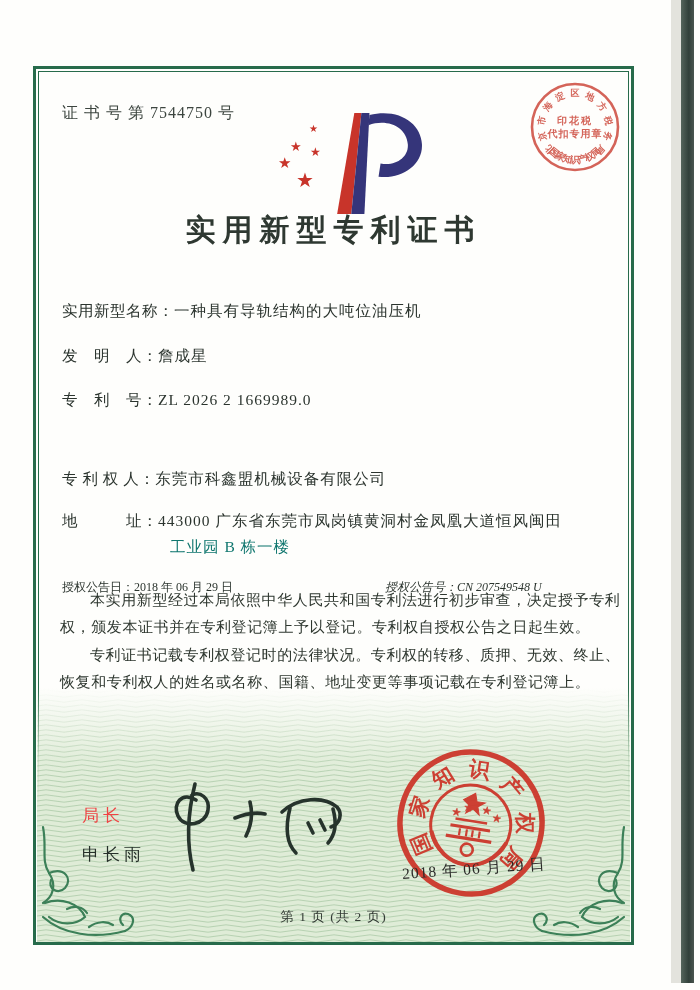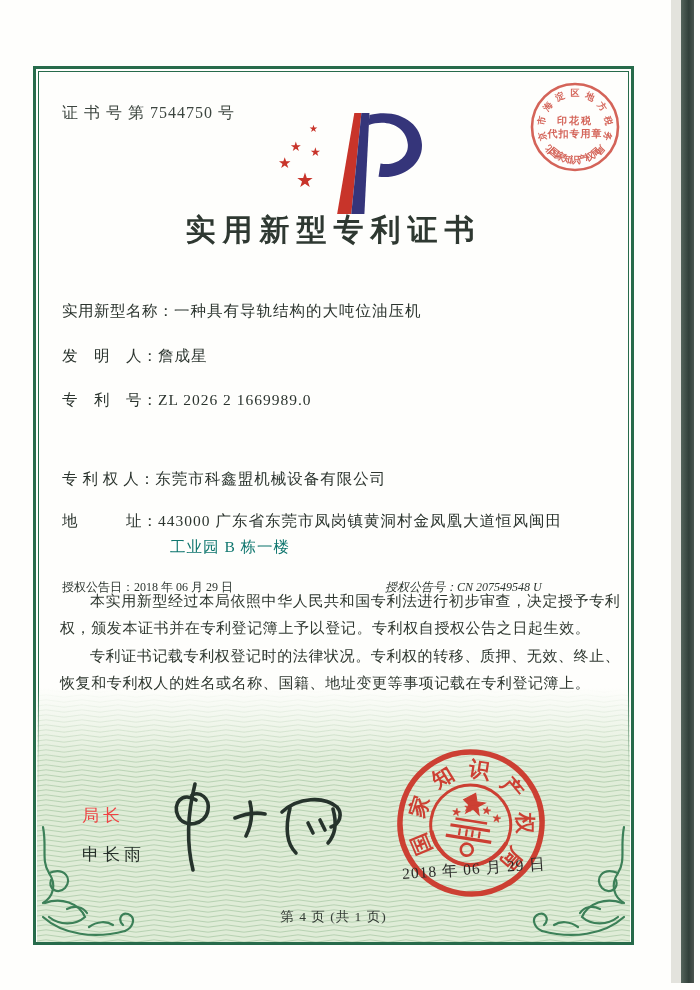--- a/index.html
+++ b/index.html
@@ -35,21 +35,21 @@
 
   .field-row { position:absolute; left:62px; width:560px; font-size:15.5px; color:#2b342e; }
   .field-row .flabel { letter-spacing:0.5px; }
   .field-row .fvalue { letter-spacing:1px; }
   .addr2 { position:absolute; left:170px; top:537px; font-size:15.5px; color:#0f766e; letter-spacing:1px; }
   .grant-row { position:absolute; left:62px; top:560px; width:560px; font-size:12px; color:#2b342e;margin-top:19px; }
   .grant-right { position:absolute; left:323px; top:0;font-style:italic; }
 
   .paragraphs { position:absolute; left:60px; top:588px; width:566px; font-size:15px;
     color:#2e372f; line-height:27.4px; letter-spacing:0.6px; }
-  .paragraphs p { text-indent:2em; }
+  .paragraphs p { text-indent:2em;font-family:Liberation Mono, monospace; }
 
   .sig-role { position:absolute; left:82px; top:804px; font-size:17px; color:#ef4444; letter-spacing:4px; }
   .sig-name { position:absolute; left:82px; top:843px; font-size:17px; color:#26302a; letter-spacing:4px; }
   .sig-hand { position:absolute; left:162px; top:778px; }
 
   .seal { position:absolute; left:391px; top:743px; width:160px; height:160px; opacity:.92; }
   .seal-date { position:absolute; left:402px; top:858px; width:170px; font-size:15.5px;
     color:#2a2a28; letter-spacing:1px; transform:rotate(-4deg); }
 
   .stamp { position:absolute; left:528px; top:80px; width:94px; height:94px; opacity:.85; }
@@ -212,15 +212,15 @@
         <text transform="translate(-53.4,-8.1) rotate(-81.3)" text-anchor="middle" dominant-baseline="central" font-size="21" font-weight="bold" fill="#cc3226">家</text>
         <text transform="translate(-35.2,-41.0) rotate(-40.7)" text-anchor="middle" dominant-baseline="central" font-size="21" font-weight="bold" fill="#cc3226">知</text>
         <text transform="translate(0.0,-54.0) rotate(0.0)" text-anchor="middle" dominant-baseline="central" font-size="21" font-weight="bold" fill="#cc3226">识</text>
         <text transform="translate(35.2,-41.0) rotate(40.7)" text-anchor="middle" dominant-baseline="central" font-size="21" font-weight="bold" fill="#cc3226">产</text>
         <text transform="translate(53.4,-8.1) rotate(81.3)" text-anchor="middle" dominant-baseline="central" font-size="21" font-weight="bold" fill="#cc3226">权</text>
         <text transform="translate(45.8,28.6) rotate(122.0)" text-anchor="middle" dominant-baseline="central" font-size="21" font-weight="bold" fill="#cc3226">局</text>
       </g>
   </svg>
   <div class="seal-date">2018 年 06 月 29 日</div>
 
-  <div class="footer">第 4 页 (共 1 页)</div>
+  <div class="footer">第 1 页 (共 2 页)</div>
 
 </div>
 
 </body></html>

